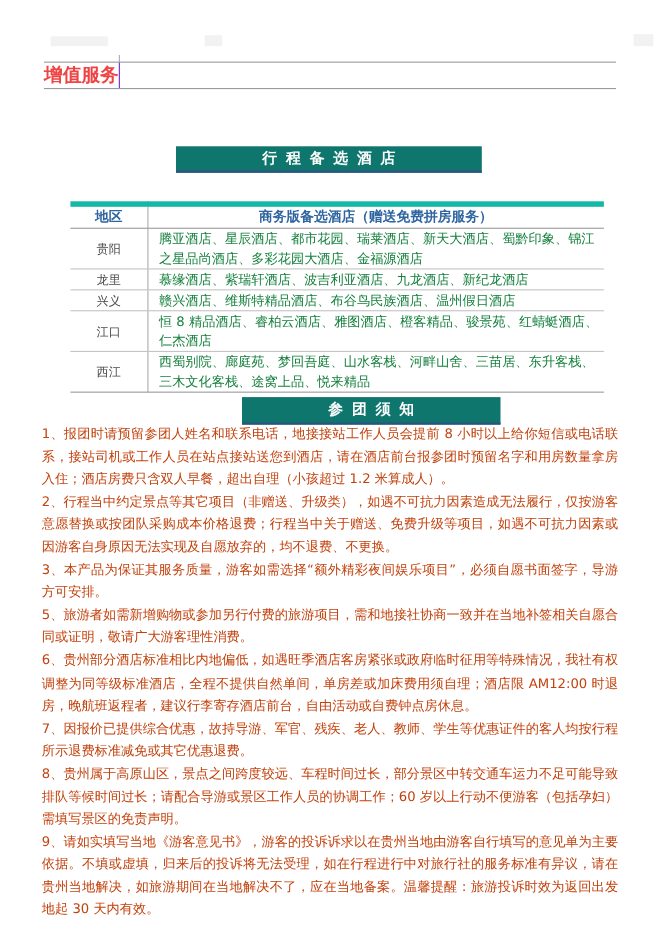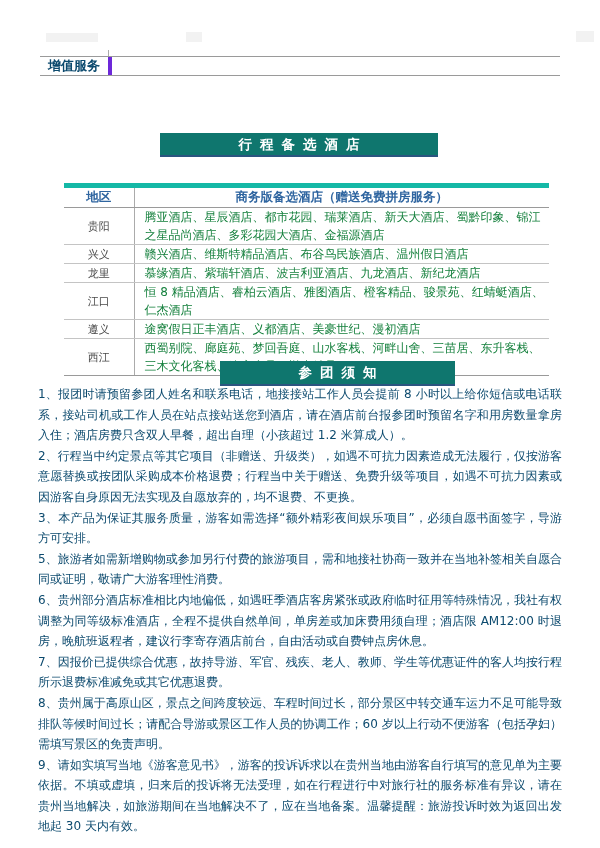--- a/index.html
+++ b/index.html
@@ -10,23 +10,23 @@
   .artifact { position:absolute; background:#f2f2f2; }
   .artifact.a1 { left:46px;  top:33px; width:52px; height:9px; }
   .artifact.a2 { left:186px; top:32px; width:16px; height:10px; }
   .artifact.a3 { left:576px; top:31px; width:18px; height:11px; }
   .artifact.tick { left:108px; top:50px; width:1px; height:7px; background:#aaaaaa; }
 
   
   .va-table { position:absolute; top:56px; left:40px; width:520px;
     border-top:1px solid #9a9a9a; border-bottom:1px solid #9a9a9a;
     display:flex; box-sizing:border-box; }
-  .va-label-cell { width:68px; border-right:4px solid #6d28d9;
+  .va-label-cell { width:68px; border-right:1px solid #6d28d9;
     display:flex; align-items:center; justify-content:center;
-    color:#0c4a6e; font-weight:bold; font-size:13px; }
+    color:#ef4444; font-weight:bold; font-size:17px; }
   .va-items-cell { flex:1; padding:2px 0 2px 12px; }
   .va-item { font-size:12px; line-height:21px; color:#3b3b3b; white-space:nowrap; }
 
   
   .banner { position:absolute; background:#0f766e; border-bottom:2px solid #2B5580;
     color:#ffffff; font-weight:bold; font-size:13.5px; text-align:center;
     letter-spacing:8px; text-indent:8px; box-sizing:content-box; }
   .banner-hotels { top:133px; left:160px; width:278px; height:22px; line-height:22px; }
   .banner-notice { top:361px; left:220px; width:235px; height:23px; line-height:23px; }
 
@@ -37,21 +37,21 @@
     font-weight:bold; font-size:12.5px; padding:1px 0; text-align:center; }
   .hotel-table td { border-bottom:1px solid #c4c4c4; padding:0; vertical-align:middle; }
   .hotel-table tr:last-child td { border-bottom:1px solid #9a9a9a; }
   .col-region { width:70px; }
   th.region-h, td.region-cell { border-right:1px solid #ababab; }
   td.region-cell { font-size:11px; color:#4a4a4a; text-align:center;font-family:Liberation Serif, serif; }
   td.hotels-cell { font-size:12px; color:#15803d; line-height:18px; padding:0 4px 0 10px; }
 
   
   .notices { position:absolute; top:384px; left:38px; width:524px; }
-  .notice { margin:0; font-size:12px; line-height:20.6px; color:#0c4a6e;
+  .notice { margin:0; font-size:12px; line-height:20.6px; color:#c2410c;
     text-align:justify; }
 </style>
 </head>
 <body>
 
 <div class="page">
 
   <div class="artifact a1"></div>
   <div class="artifact a2"></div>
   <div class="artifact a3"></div>
@@ -77,38 +77,34 @@
       </tr>
     </thead>
     <tbody>
 
         <tr>
           <td class="region-cell">贵阳</td>
           <td class="hotels-cell">腾亚酒店、星辰酒店、都市花园、瑞莱酒店、新天大酒店、蜀黔印象、锦江之星品尚酒店、多彩花园大酒店、金福源酒店</td>
         </tr>
 
         <tr>
-          <td class="region-cell">兴义</td>
-          <td class="hotels-cell">赣兴酒店、维斯特精品酒店、布谷鸟民族酒店、温州假日酒店</td>
+          <td class="region-cell">龙里</td>
+          <td class="hotels-cell">慕缘酒店、紫瑞轩酒店、波吉利亚酒店、九龙酒店、新纪龙酒店</td>
         </tr>
 
         <tr>
-          <td class="region-cell">龙里</td>
-          <td class="hotels-cell">慕缘酒店、紫瑞轩酒店、波吉利亚酒店、九龙酒店、新纪龙酒店</td>
+          <td class="region-cell">兴义</td>
+          <td class="hotels-cell">赣兴酒店、维斯特精品酒店、布谷鸟民族酒店、温州假日酒店</td>
         </tr>
 
         <tr>
           <td class="region-cell">江口</td>
           <td class="hotels-cell">恒 8 精品酒店、睿柏云酒店、雅图酒店、橙客精品、骏景苑、红蜻蜓酒店、仁杰酒店</td>
         </tr>
 
-        <tr>
-          <td class="region-cell">遵义</td>
-          <td class="hotels-cell">途窝假日正丰酒店、义都酒店、美豪世纪、漫初酒店</td>
-        </tr>
 
         <tr>
           <td class="region-cell">西江</td>
           <td class="hotels-cell">西蜀别院、廊庭苑、梦回吾庭、山水客栈、河畔山舍、三苗居、东升客栈、三木文化客栈、途窝上品、悦来精品</td>
         </tr>
       </tbody>
   </table>
 
   <div class="banner banner-notice">
     <span>参团须知</span>

